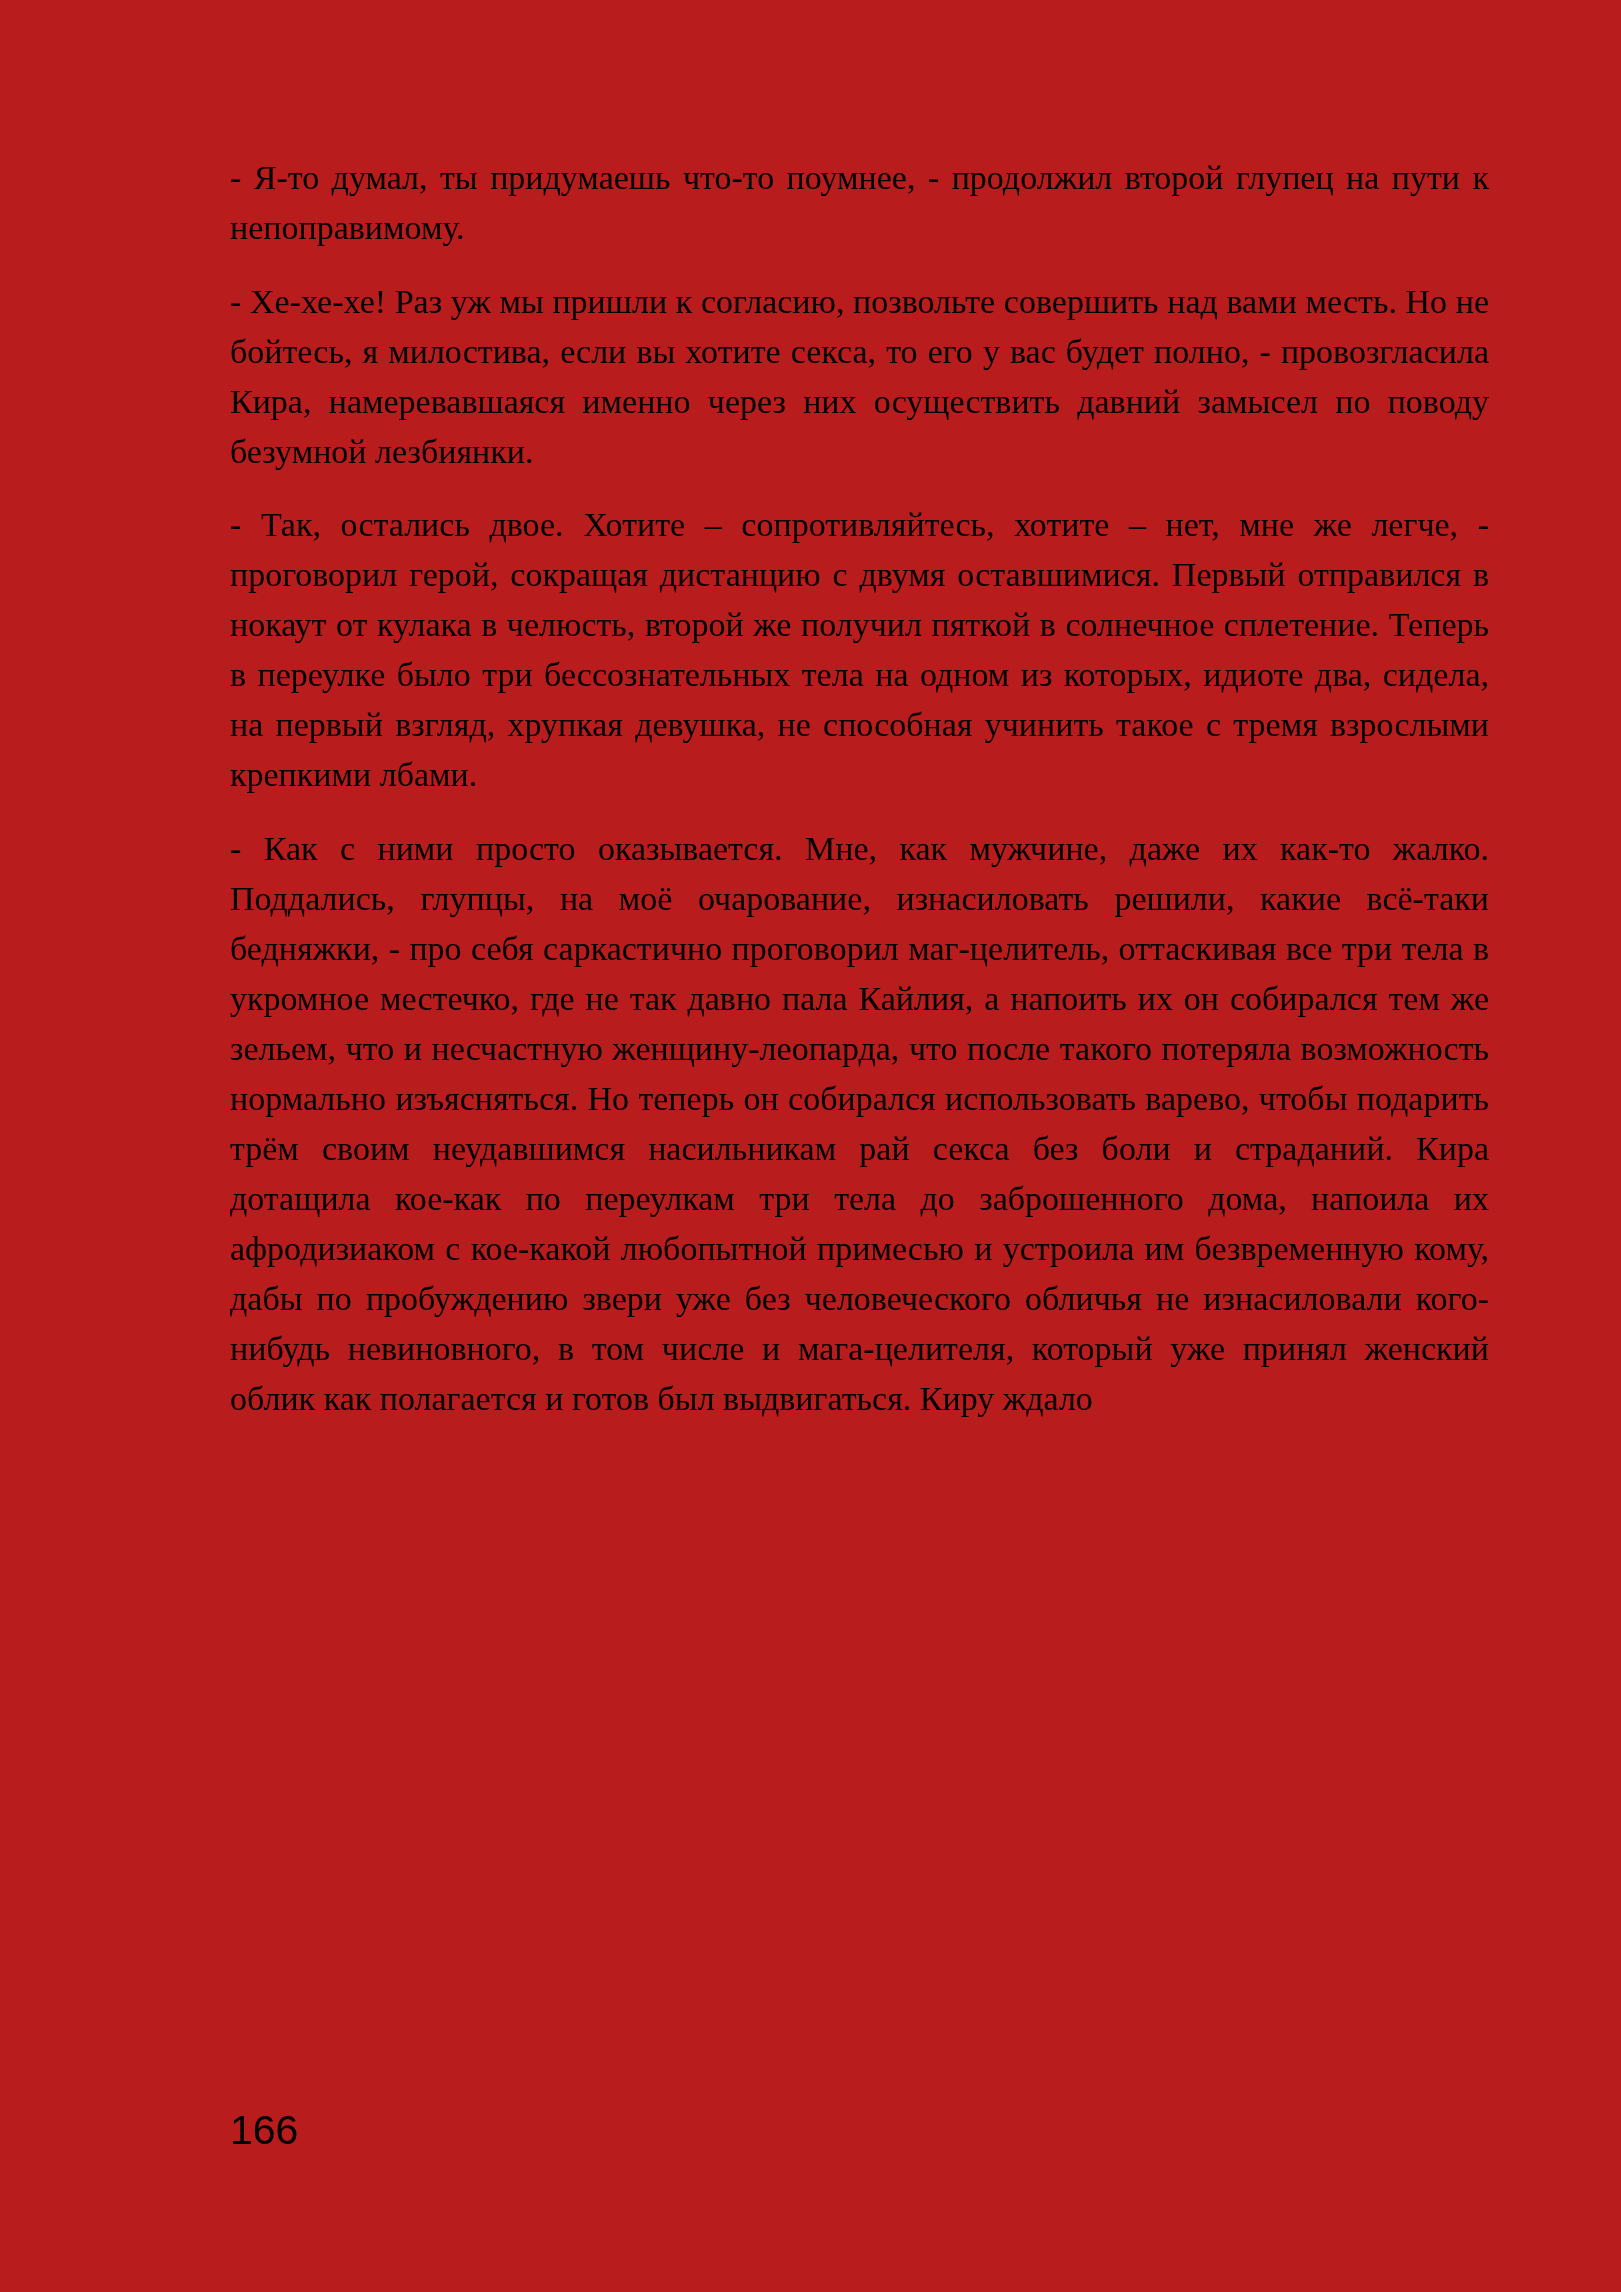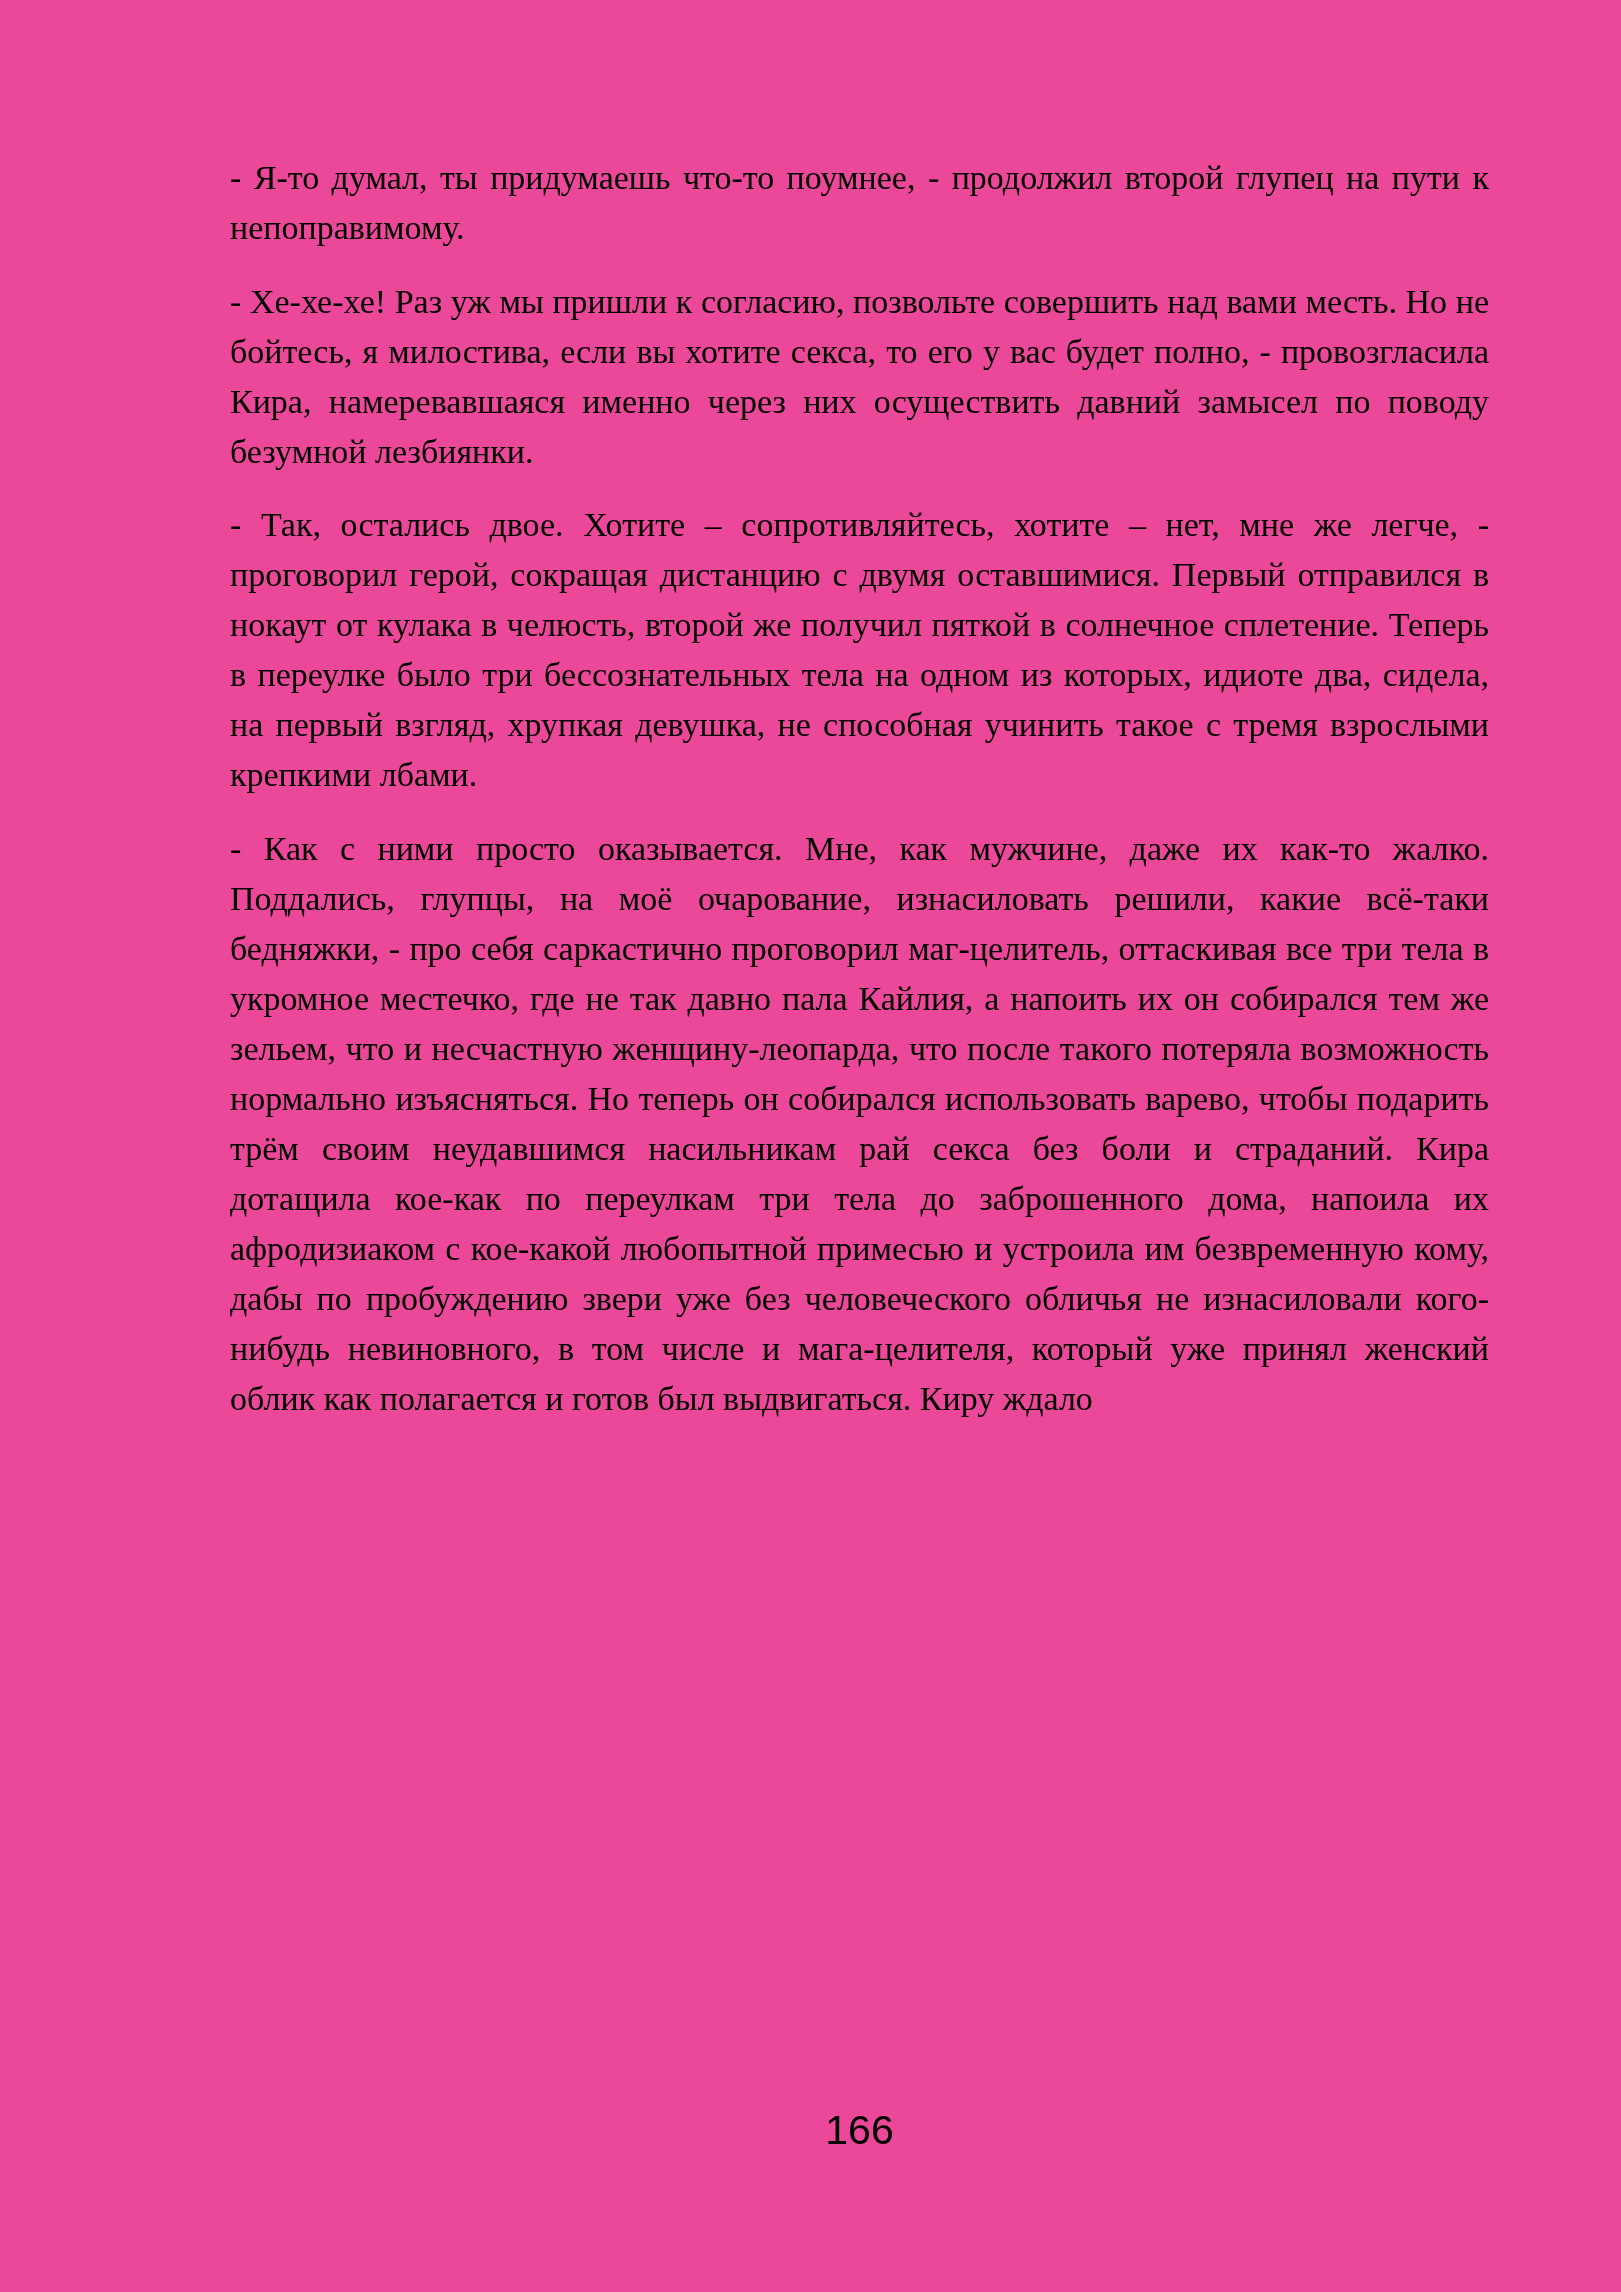--- a/index.html
+++ b/index.html
@@ -4,21 +4,21 @@
 <style>
   html, body {
     margin: 0;
     padding: 0;
     background: #ffffff;
   }
   .page {
     position: relative;
     width: 1621px;
     height: 2293px;
-    background: #ec4899;
+    background: #b91c1c;
     overflow: hidden;
   }
   .text-block {
     position: absolute;
     left: 230px;
     top: 153px;
     width: 1259px;
   }
   .text-block p.para {
     font-family: "Liberation Serif", "DejaVu Serif", serif;
@@ -30,21 +30,21 @@
     padding: 0;
   }
   .text-block p.para:last-child {
     margin-bottom: 8px;
   }
   .page-footer {
     position: absolute;
     left: 230px;
     top: 2107px;
     width: 1259px;
-    text-align: center;
+    text-align: left;
   }
   .page-number {
     font-family: "Liberation Sans", "DejaVu Sans", sans-serif;
     font-size: 41px;
     line-height: 47px;
     color: #000000;
   }
 </style>
 </head>
 <body>

